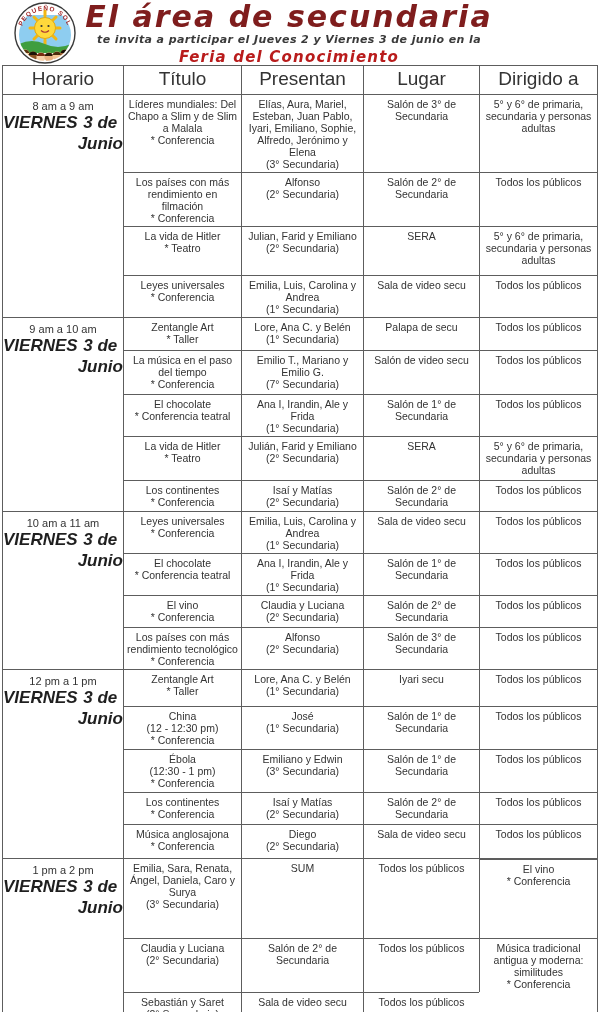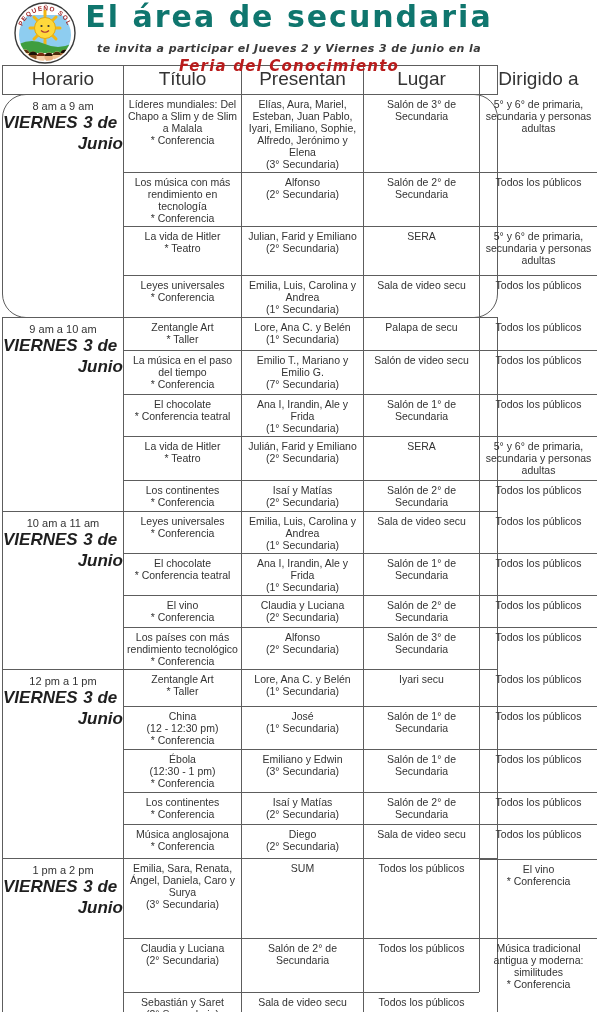--- a/index.html
+++ b/index.html
@@ -5,38 +5,38 @@
   html,body { margin:0; padding:0; background:#fff; }
   .page {
     width:600px; height:1012px; position:relative; overflow:hidden;
     font-family:"Liberation Sans", sans-serif; color:#333; background:#fff;
   }
   
   .masthead { position:relative; height:65px; }
   .logo { position:absolute; left:14px; top:1px; }
   .head-text { text-align:center; margin:0 62px 0 40px; padding-top:1px; }
   .title {
-    font-size:30px; line-height:31px; font-weight:600;
-    letter-spacing:2px; color:#0f766e; font-family:"DejaVu Sans", sans-serif;
+    font-size:30px; line-height:31px; font-style:italic; font-weight:600;
+    letter-spacing:2px; color:#7f1d1d; font-family:"DejaVu Sans", sans-serif;
   }
   .subtitle {
     font-size:11px; font-style:italic; font-weight:bold; letter-spacing:0.4px;
-    margin-top:10px; color:#3a3a3a; font-family:"DejaVu Sans", sans-serif;
+    margin-top:1px; color:#3a3a3a; font-family:"DejaVu Sans", sans-serif;
   }
   .feria {
     font-size:15px; font-style:italic; font-weight:bold; letter-spacing:1.2px;
     margin-top:2px; color:#b91c1c; font-family:"DejaVu Sans", sans-serif;
   }
   
   .tablewrap { margin-left:2px; width:596px; }
   .gridhead, .block {
     display:grid;
     grid-template-columns:120px 118px 122px 116px 118px;
     border:1px solid #5d5d5d;
-    box-sizing:border-box; width:496px; background:#fff;
+    box-sizing:border-box; width:596px; background:#fff;
   }
   .block { margin-top:-1px; }
   .hcell {
     text-align:center; font-size:19px; color:#333;
     padding:2px 0 4px; border-left:1px solid #5d5d5d;
   }
   .hcell:first-child { border-left:none; }
   .cell {
     border-left:1px solid #5d5d5d; border-top:1px solid #5d5d5d;
     text-align:center; font-size:10.5px; line-height:12px;
@@ -112,35 +112,35 @@
   <div class="tablewrap">
 
     <div class="gridhead">
       <div class="hcell">Horario</div>
       <div class="hcell">Título</div>
       <div class="hcell">Presentan</div>
       <div class="hcell">Lugar</div>
       <div class="hcell">Dirigido a</div>
     </div>
 
-    <div class="block" style="grid-template-rows:minmax(71px,auto) minmax(52px,auto) minmax(49px,auto) minmax(38px,auto);border-radius:24px;">
+    <div class="block" style="grid-template-rows:minmax(71px,auto) minmax(52px,auto) minmax(49px,auto) minmax(38px,auto);">
       <div class="horario" style="grid-column:1;grid-row:1/span 4;">
         <div class="time">8 am a 9 am</div>
         <div class="daywrap">
           <div class="day">VIERNES</div>
           <div class="daydate">3 de Junio</div>
         </div>
       </div>
       <div class="cell ft">Líderes mundiales: Del Chapo a Slim y de Slim a Malala
 * Conferencia</div>
       <div class="cell ft">Elías, Aura, Mariel, Esteban, Juan Pablo, Iyari, Emiliano, Sophie, Alfredo, Jerónimo y Elena
 (3° Secundaria)</div>
       <div class="cell ft">Salón de 3° de Secundaria</div>
       <div class="cell ft">5° y 6° de primaria, secundaria y personas adultas</div>
-      <div class="cell">Los música con más rendimiento en tecnología
+      <div class="cell">Los países con más rendimiento en filmación
 * Conferencia</div>
       <div class="cell">Alfonso
 (2° Secundaria)</div>
       <div class="cell">Salón de 2° de Secundaria</div>
       <div class="cell">Todos los públicos</div>
       <div class="cell">La vida de Hitler
 * Teatro</div>
       <div class="cell">Julian, Farid y Emiliano
 (2° Secundaria)</div>
       <div class="cell">SERA</div>

